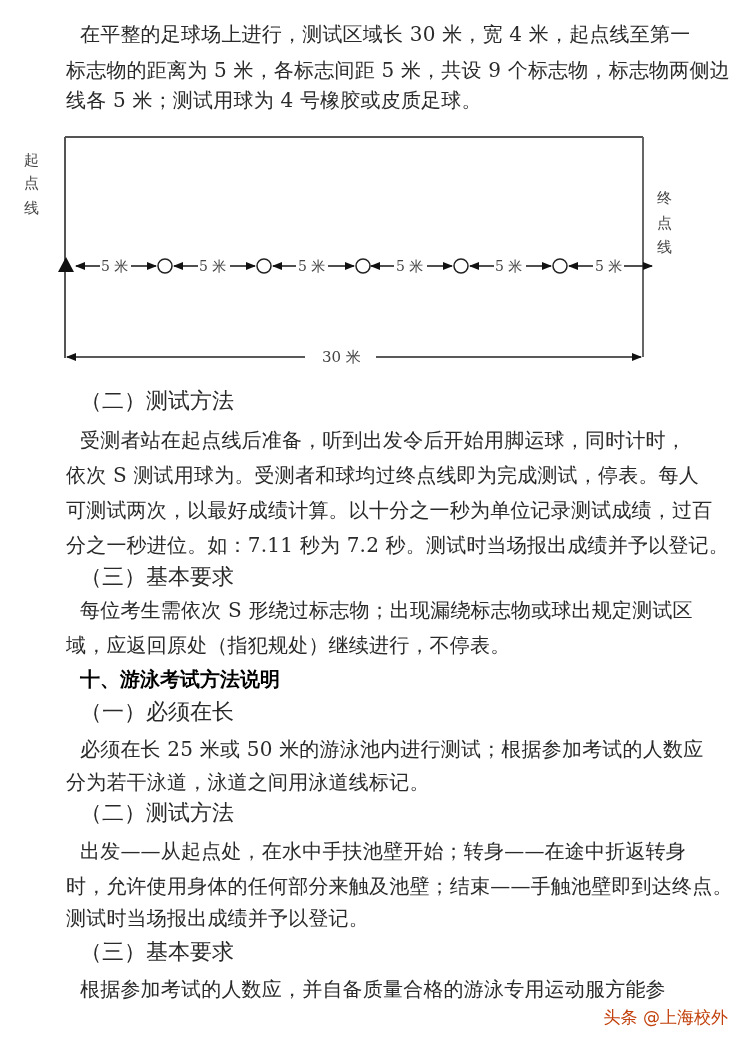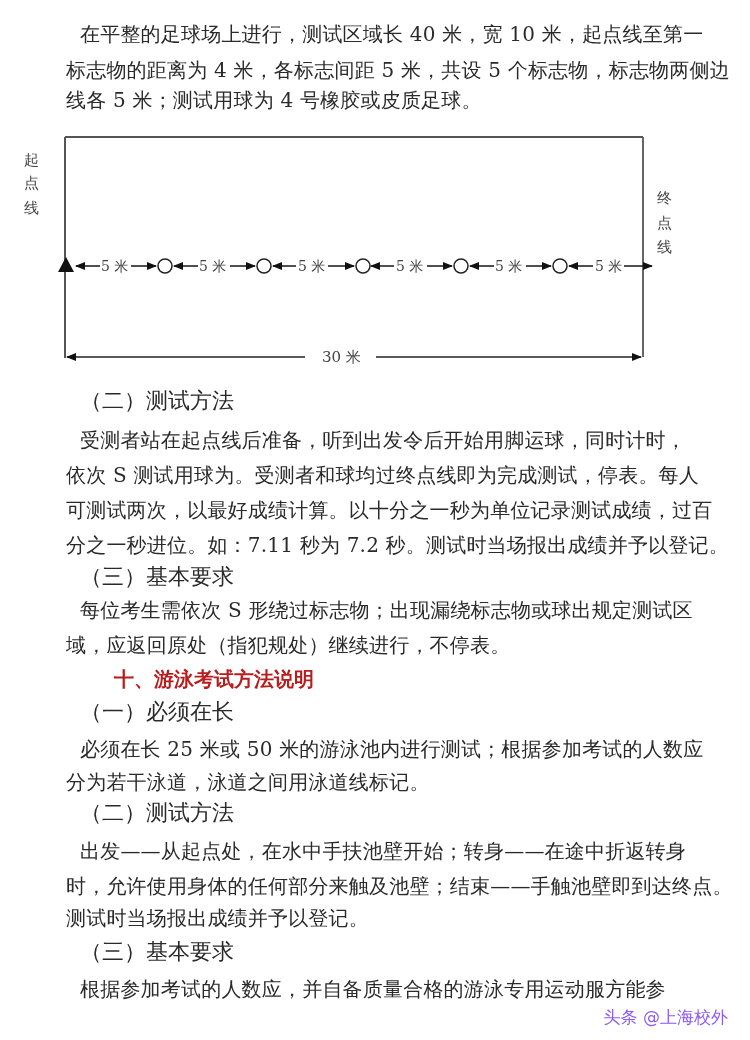--- a/index.html
+++ b/index.html
@@ -1,32 +1,32 @@
 <!DOCTYPE html>
 <html><head>
 <meta charset="utf-8">
 <style>
   html, body { margin:0; padding:0; background:#ffffff; }
   body { width:750px; height:1040px; position:relative; overflow:hidden;
          font-family:"DejaVu Serif","Liberation Serif",serif; color:#2a2a2a; }
   .line { position:absolute; left:66px; font-size:20px; line-height:24px; white-space:nowrap; letter-spacing:0.2px; }
   .indent { left:80px; }
   .heading { position:absolute; left:80px; font-size:22px; line-height:24px; white-space:nowrap; }
-  .bold { font-family:Liberation Serif, serif; font-weight:bold; font-size:20px; color:#b91c1c;margin-left:34px; }
+  .bold { font-family:Liberation Serif, serif; font-weight:bold; font-size:20px; color:#000000; }
   #diagram { position:absolute; left:0; top:120px; width:750px; height:260px; }
   .vlabel { font-family:"DejaVu Serif","Liberation Serif",serif; font-size:15px; fill:#444; }
   .dlabel { font-family:"DejaVu Serif","Liberation Serif",serif; font-size:14px; fill:#444; }
   .watermark { position:absolute; right:22px; top:1006px; font-family:"DejaVu Sans","Liberation Sans",sans-serif;
-               font-size:17px; color:#8b5cf6; white-space:nowrap; }
+               font-size:17px; color:#c2410c; white-space:nowrap; }
 </style>
 </head>
 <body>
 
-<div class="line indent" style="top:22px">在平整的足球场上进行，测试区域长 40 米，宽 10 米，起点线至第一</div>
-<div class="line" style="top:58px">标志物的距离为 4 米，各标志间距 5 米，共设 5 个标志物，标志物两侧边</div>
+<div class="line indent" style="top:22px">在平整的足球场上进行，测试区域长 30 米，宽 4 米，起点线至第一</div>
+<div class="line" style="top:58px">标志物的距离为 5 米，各标志间距 5 米，共设 9 个标志物，标志物两侧边</div>
 <div class="line" style="top:88px">线各 5 米；测试用球为 4 号橡胶或皮质足球。</div>
 
 <svg id="diagram" viewBox="0 120 750 260" xmlns="http://www.w3.org/2000/svg">
   <defs>
     <marker id="ah" markerWidth="10" markerHeight="10" refX="9" refY="5" orient="auto" markerUnits="userSpaceOnUse">
       <path d="M0,1 L10,5 L0,9 z" fill="#111"></path>
     </marker>
     <marker id="ahs" markerWidth="10" markerHeight="10" refX="1" refY="5" orient="auto" markerUnits="userSpaceOnUse">
       <path d="M10,1 L0,5 L10,9 z" fill="#111"></path>
     </marker>

